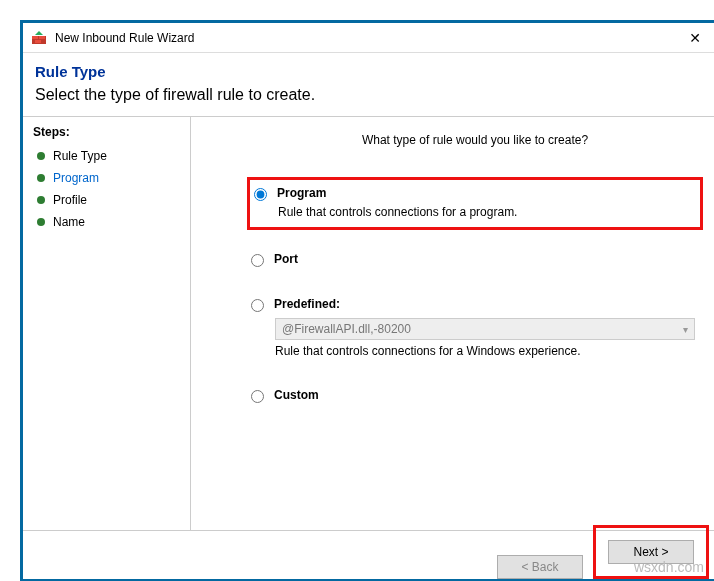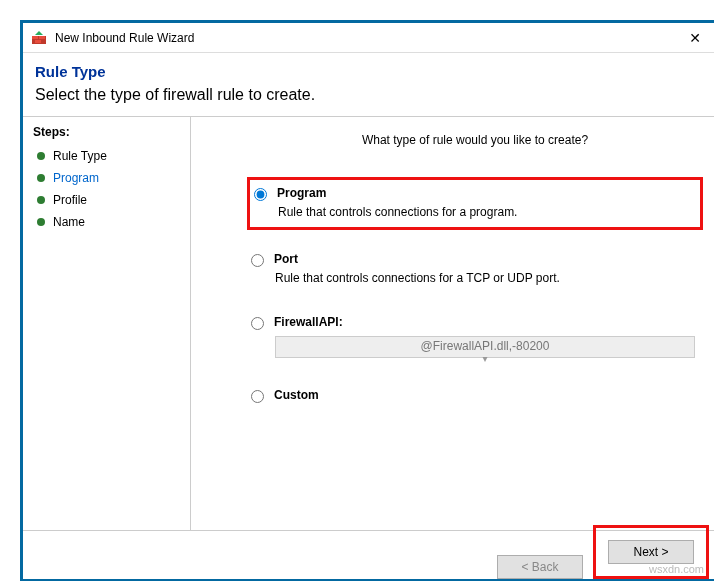--- a/index.html
+++ b/index.html
@@ -111,26 +111,25 @@
       font-size: 12px;
     }
     .predef-select {
       margin-left: 24px;
       margin-top: 6px;
       width: 420px;
       height: 22px;
       background: #eee;
       border: 1px solid #ccc;
       color: #777;
-      padding: 2px 14px;
+      padding: 2px 6px;
       font-size: 12px;
       display: flex;
       align-items: center;
       justify-content: space-between;
-      flex-direction: column;
     }
     .predef-select .chev { color: #999; font-size: 10px; }
     .footer {
       height: 48px;
       display: flex;
       align-items: flex-end;
       justify-content: flex-end;
       padding: 0 14px;
       gap: 10px;
     }
@@ -140,21 +139,21 @@
       border: 1px solid #adadad;
       background: #e1e1e1;
       font-size: 12px;
       cursor: pointer;
     }
     .btn:disabled { color: #888; cursor: default; }
     .next-wrap { border: 3px solid #e11; padding: 12px; }
     .watermark {
       position: absolute;
       bottom: 6px; right: 10px;
-      font-size: 11px;
+      font-size: 14px;
       color: #bbb;
     }
   </style>
 </head>
 <body>
 
 <div class="window">
   <div class="titlebar">
     <span class="app-icon">
       <svg viewBox="0 0 16 16">
@@ -204,32 +203,32 @@
           <span class="opt-label">Program</span>
         </label>
         <div class="opt-desc">Rule that controls connections for a program.</div>
       </div>
 
       <div class="option">
         <label class="opt-row">
           <input type="radio" name="ruletype" style="">
           <span class="opt-label">Port</span>
         </label>
-        <div class="opt-desc">Rule that controls connections for a TCP or UDP port.</div>
       </div>
 
       <div class="option">
         <label class="opt-row">
           <input type="radio" name="ruletype" style="">
-          <span class="opt-label">FirewallAPI:</span>
+          <span class="opt-label">Predefined:</span>
         </label>
         <div class="predef-select">
           <span>@FirewallAPI.dll,-80200</span>
           <span class="chev">▾</span>
         </div>
+        <div class="opt-desc">Rule that controls connections for a Windows experience.</div>
       </div>
 
       <div class="option">
         <label class="opt-row">
           <input type="radio" name="ruletype" style="">
           <span class="opt-label">Custom</span>
         </label>
       </div>
     </div>
   </div>

